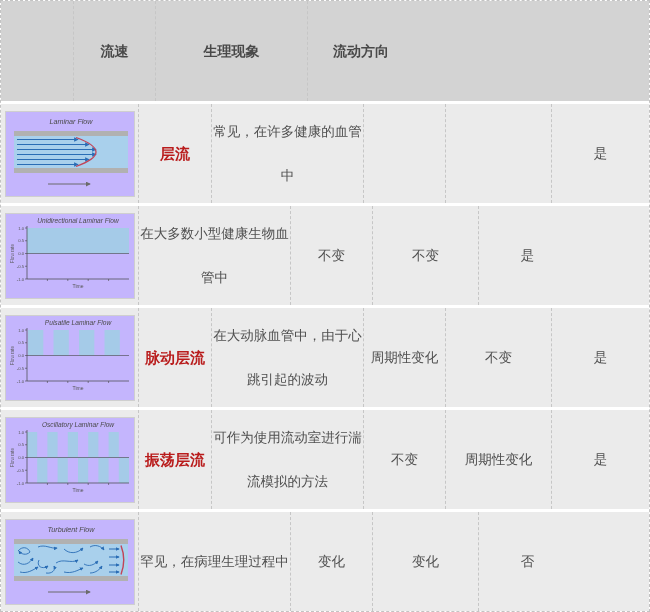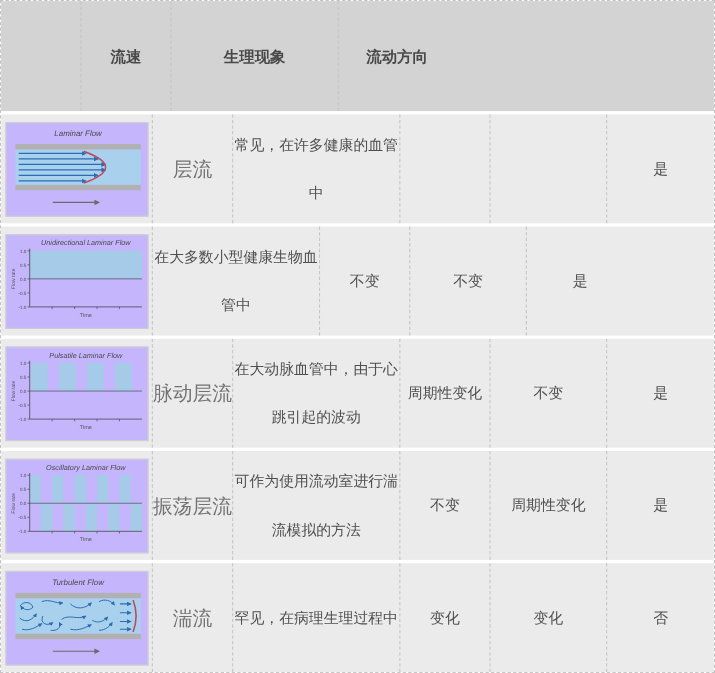--- a/index.html
+++ b/index.html
@@ -8,21 +8,21 @@
   .tbl{width:650px;height:612px;border:1px dashed #c3c3c3;background:#fff}
   .row{display:flex;height:99px;margin-top:3px}
   .row.header{height:100px;margin-top:0;background:#d3d3d3}
   .row.body{background:#ebebeb}
   .cell{border-right:1px dashed #c6c6c6;display:flex;align-items:center;justify-content:center;
         text-align:center;color:#4f4f4f;font-size:13.5px;line-height:44px}
   .cell:last-child{border-right:none}
   .c1{width:138px}.c2{width:73px}.c3{width:152px}.c4{width:82px}.c5{width:106px}.c6{width:97px}
   .header .cell{font-weight:bold;font-size:14px;color:#494949;line-height:37px;white-space:pre-line}
   .phen{white-space:pre-line;padding:0 1px}
-  .flowname{color:#737373;font-weight:normal;font-size:18px;text-decoration:none;cursor:pointer}
+  .flowname{color:#b91c1c;font-weight:bold;font-size:15px;text-decoration:none;cursor:pointer}
   .card{width:130px;height:86px;background:#c4b5fd;border:1px solid #cfcfcf;
         display:flex;align-items:center;justify-content:flex-end}
   svg.fig{width:126px;height:82px;display:block}
   .sq{text-decoration:underline;text-decoration-style:wavy;text-decoration-color:#cc2222;
       text-decoration-thickness:1px;text-underline-offset:2px}
 </style>
 </head>
 <body>
 
 <svg width="0" height="0" style="position:absolute">
@@ -219,22 +219,19 @@
             <path d="M82,52 c6,0 10,-4 12,-7" fill="none" stroke="#2a6db5" stroke-width="0.9" marker-end="url(#ab)"></path>
             <line x1="101" y1="28" x2="111" y2="28" stroke="#2a6db5" stroke-width="1" marker-end="url(#ab)"></line>
             <line x1="101" y1="36" x2="111" y2="36" stroke="#2a6db5" stroke-width="1" marker-end="url(#ab)"></line>
             <line x1="101" y1="44" x2="111" y2="44" stroke="#2a6db5" stroke-width="1" marker-end="url(#ab)"></line>
             <line x1="101" y1="51" x2="111" y2="51" stroke="#2a6db5" stroke-width="1" marker-end="url(#ab)"></line>
             <path d="M113,24.5 Q118.5,39 113,53.5" fill="none" stroke="#c24458" stroke-width="1.4"></path>
             <line x1="40" y1="71" x2="82" y2="71" stroke="#6b6b6b" stroke-width="1" marker-end="url(#ag)"></line>
           </svg>
       </div>
     </div>
-    <div class="cell c2">
-        <a class="flowname">湍流</a>
-      </div>
     <div class="cell c3 phen">罕见，在病理生理过程中</div>
     <div class="cell c4">变化</div>
     <div class="cell c5">变化</div>
     <div class="cell c6">否</div>
   </div>
 
 </div>
 
 </body></html>

